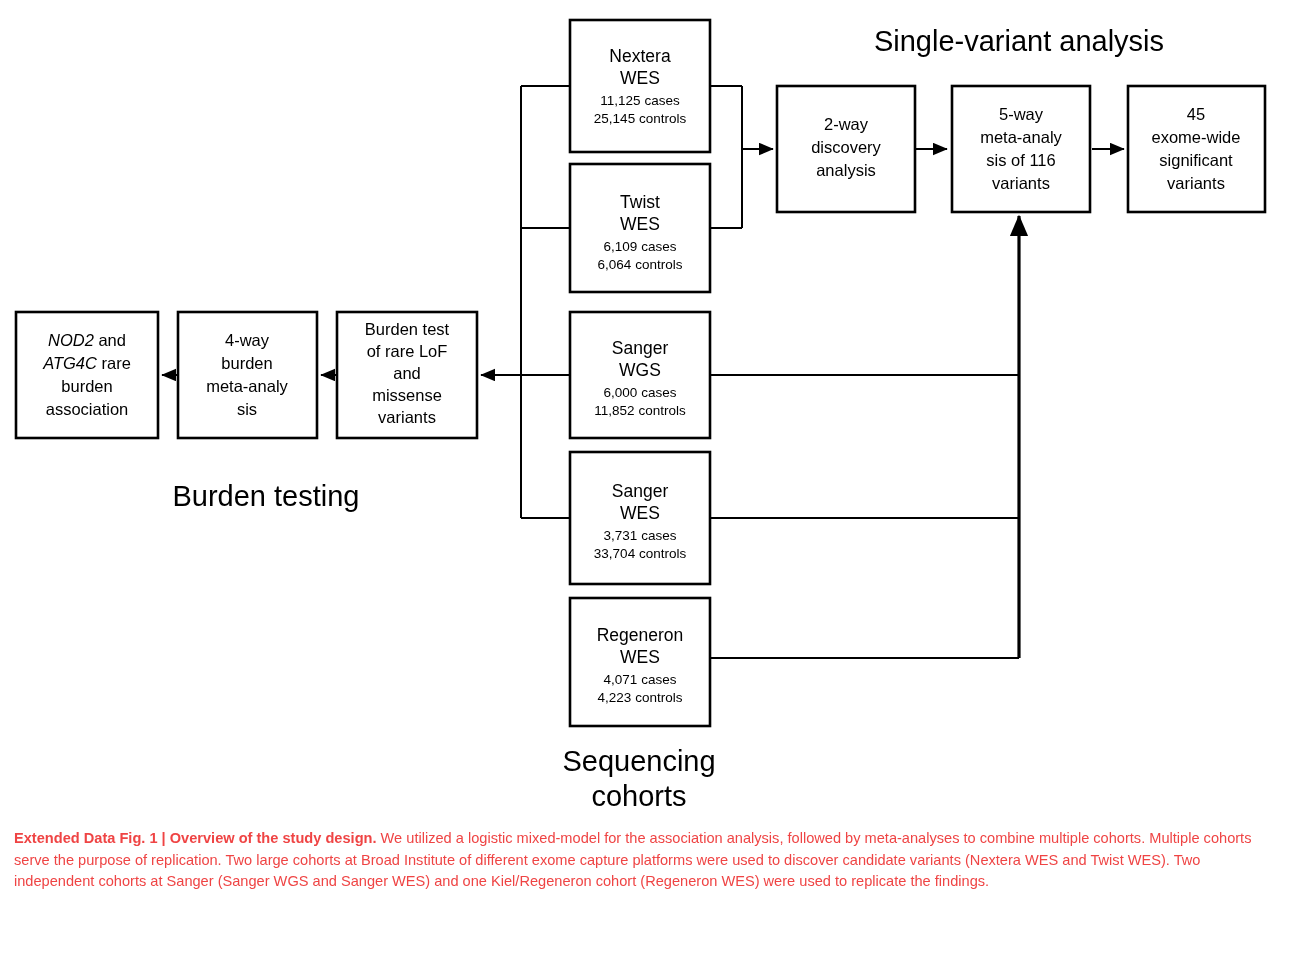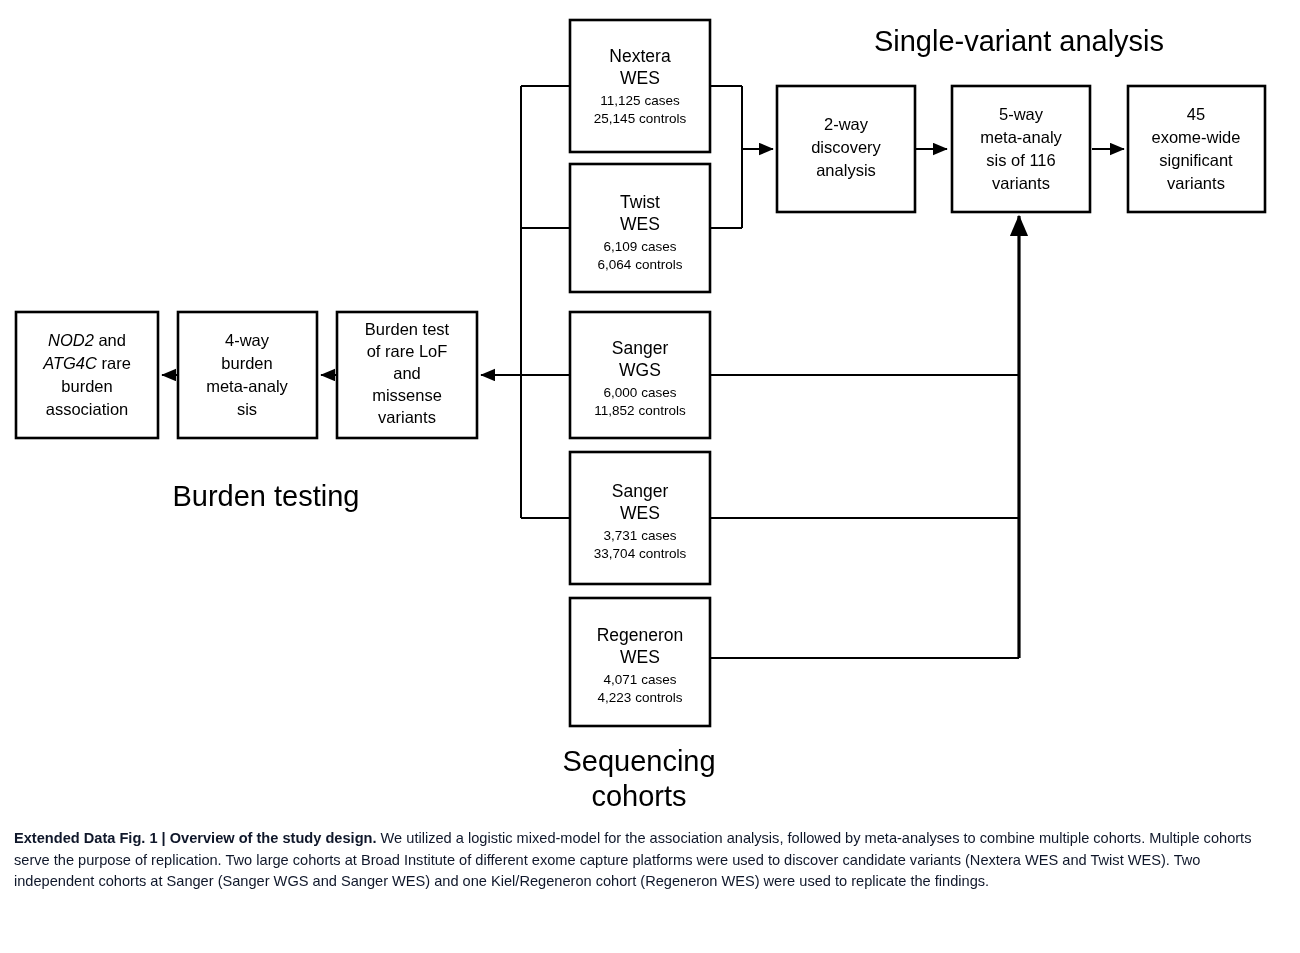--- a/index.html
+++ b/index.html
@@ -70,21 +70,21 @@
     text-anchor: middle;
   }
   #caption {
     position: absolute;
     left: 14px;
     top: 828px;
     width: 1262px;
     font-family: "Liberation Sans", sans-serif;
     font-size: 14.6px;
     line-height: 1.48;
-    color: #0f172a;
+    color: #ef4444;
     text-align: left;
   }
   #caption .cap-bold {
     font-weight: bold;
   }
 </style>
 </head>
 <body>
 
 <div id="figure-area">

